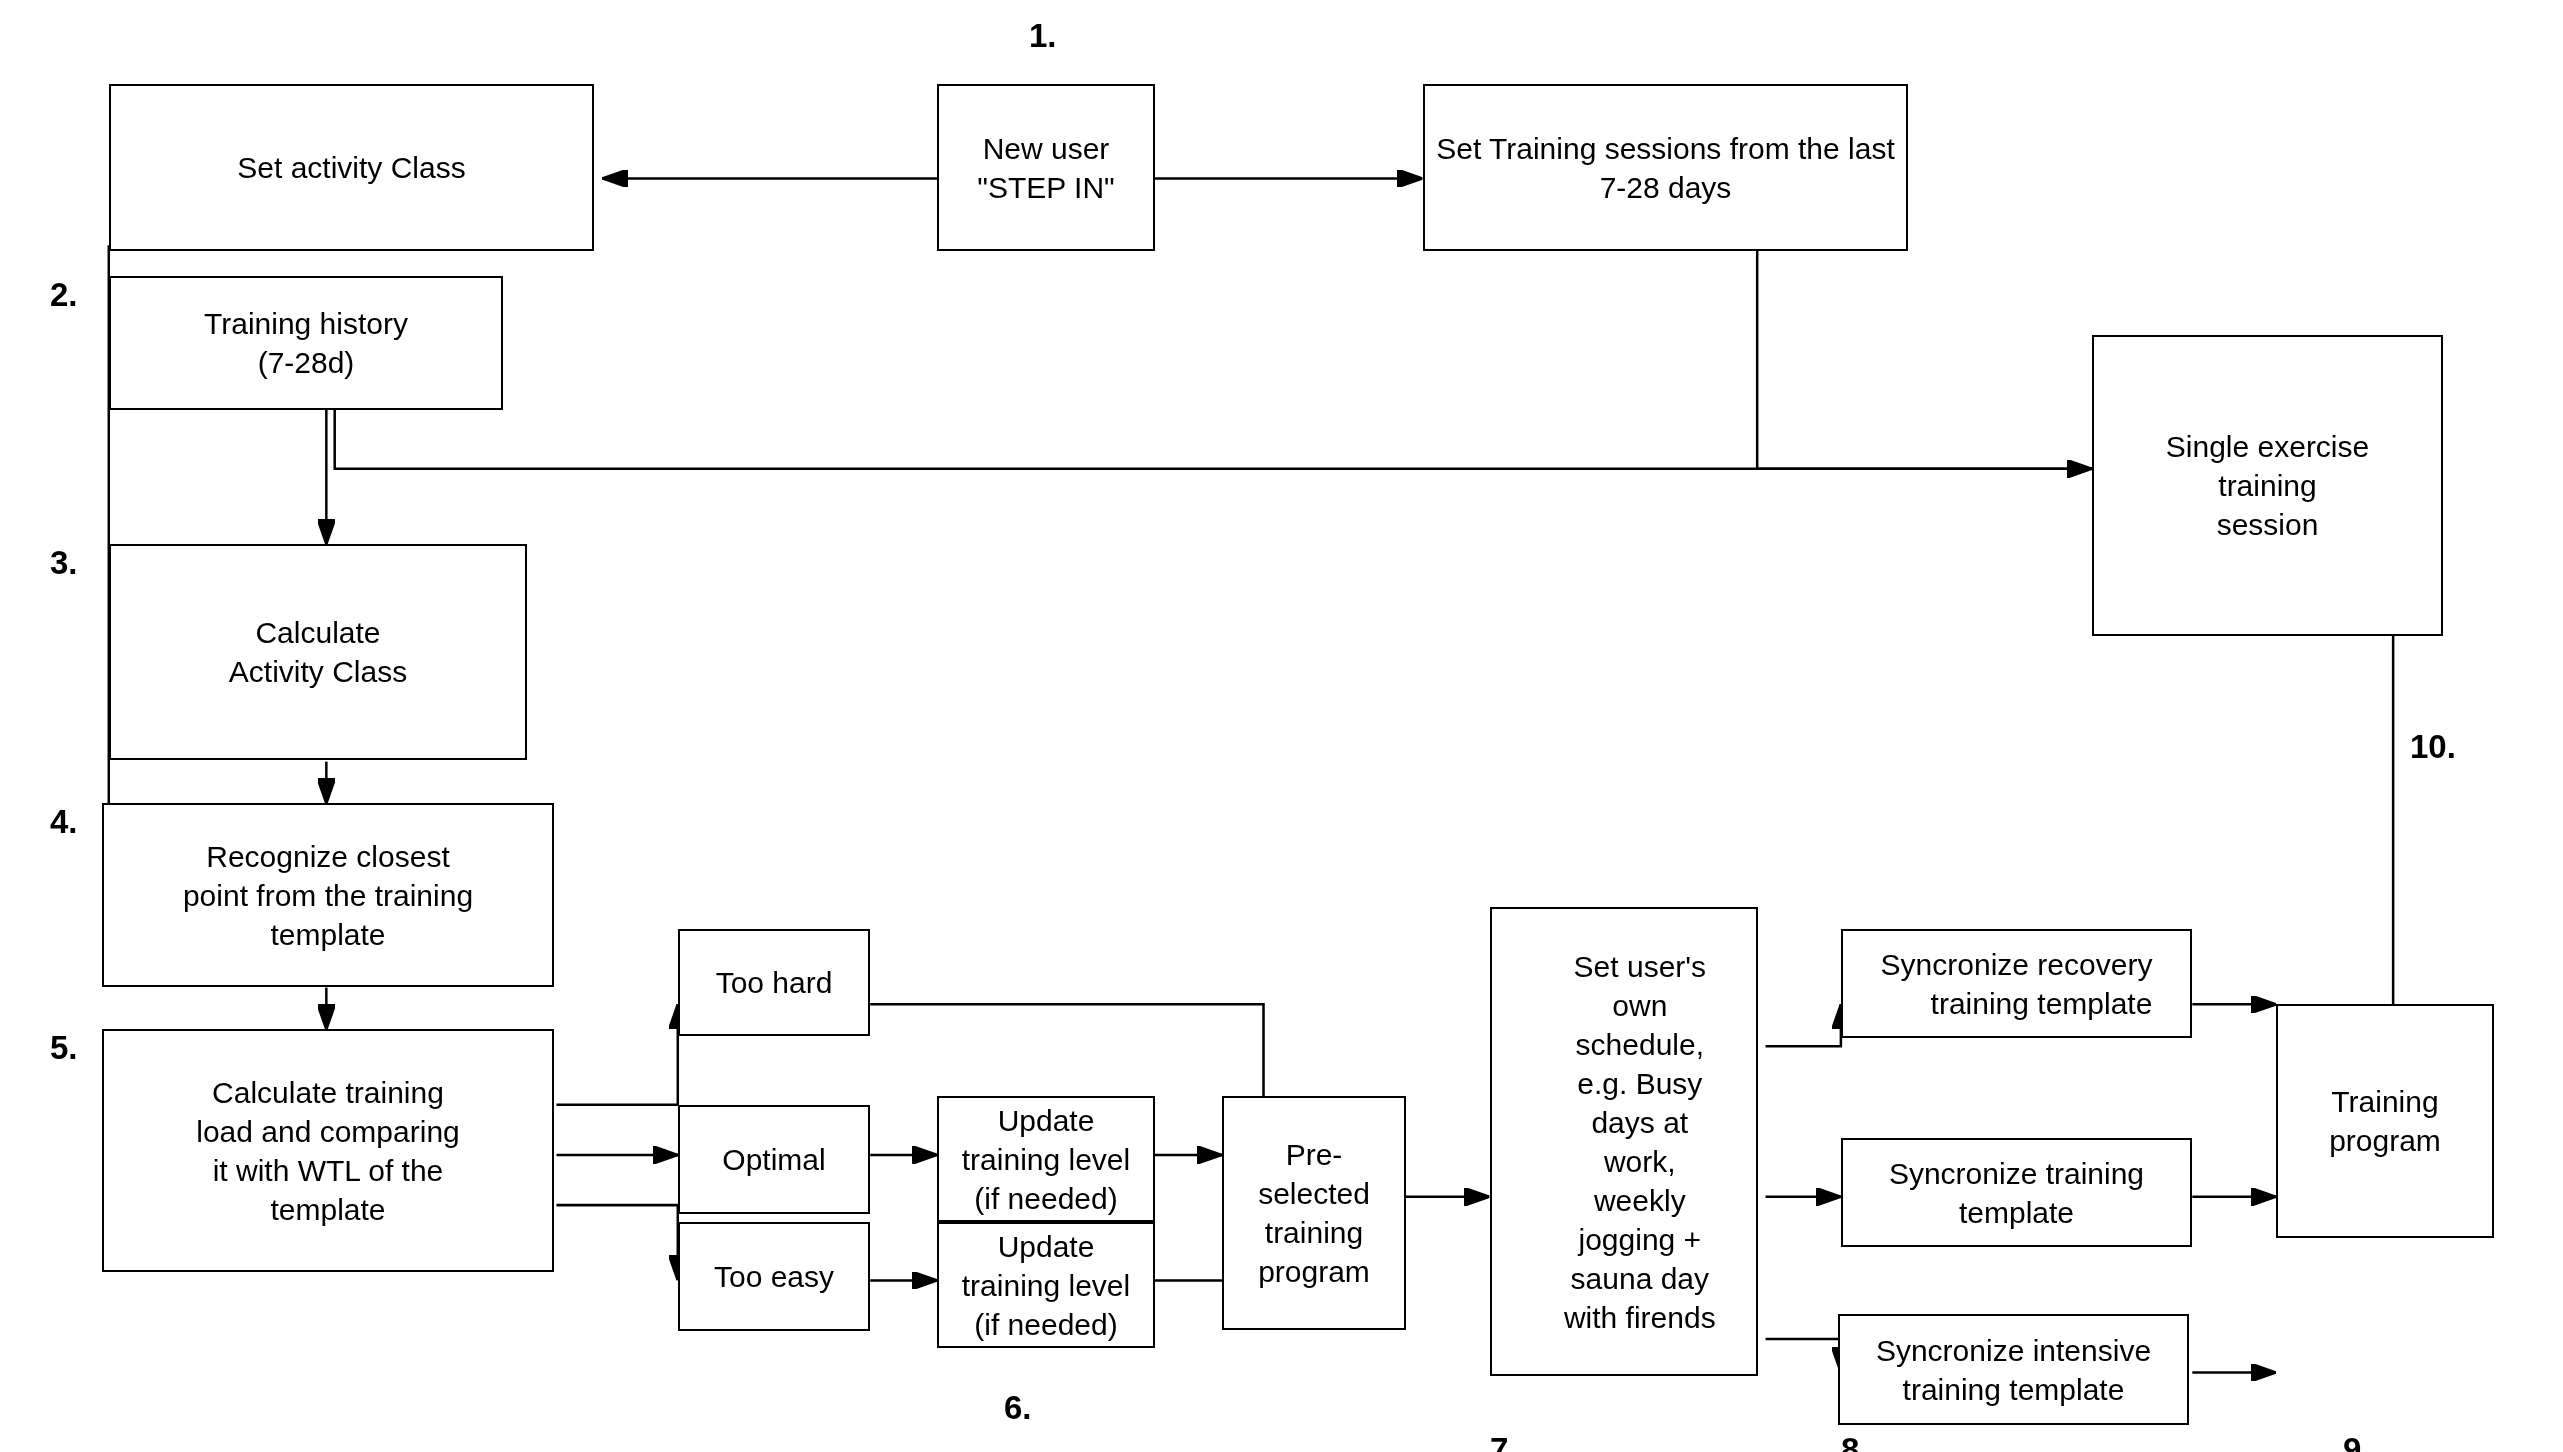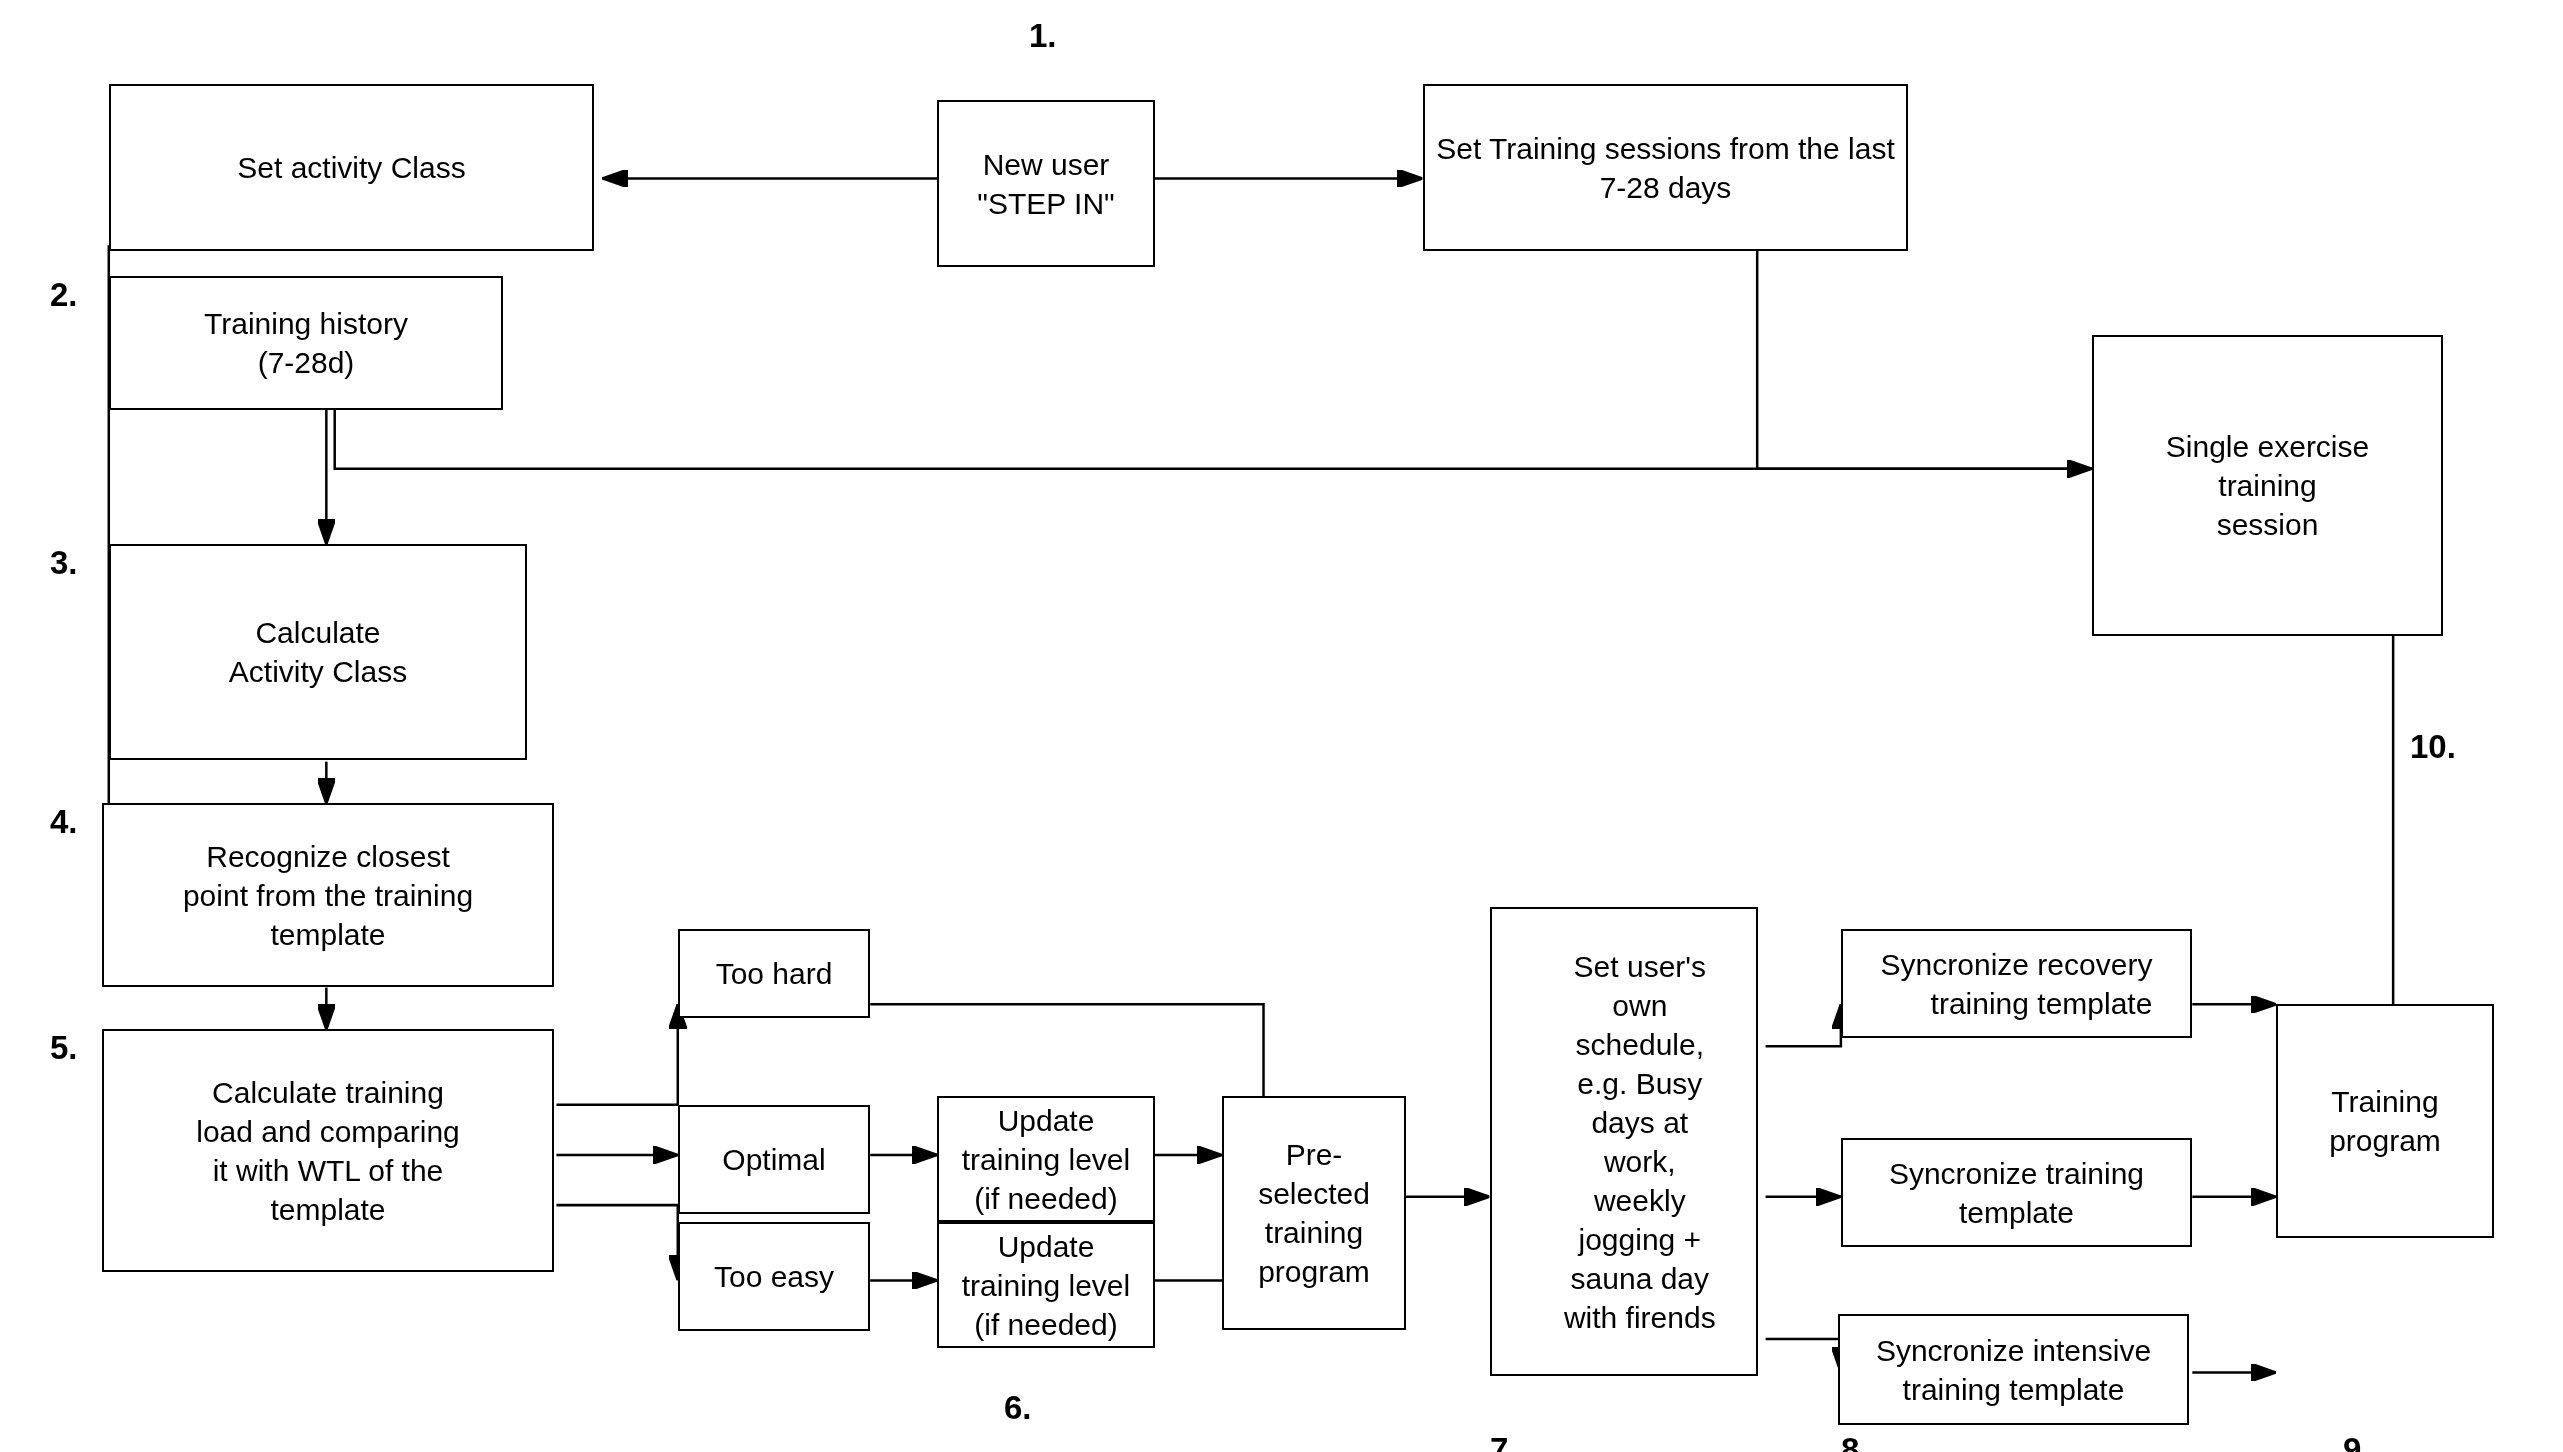--- a/index.html
+++ b/index.html
@@ -117,21 +117,21 @@
     <polyline points="2860,1230 2860,650 2720,650" marker-end="url(#arrowhead)"></polyline>
 
   </svg>
 
   <div class="label" style="left:1029px; top:16.7px;">1.</div>
 
   <div class="box" style="left:109px; top:84px; width:485px; height:167px;">
     <span>Set activity Class</span>
   </div>
 
-  <div class="box" style="left:937px; top:100px; width:218px; height:167px;">
+  <div class="box" style="left:937px; top:84px; width:218px; height:167px;">
     <span style="white-space:pre-line;">New user
 "STEP IN"</span>
   </div>
 
   <div class="box" style="left:1423px; top:84px; width:485px; height:167px;">
     <span>Set Training sessions from the
 last 7-28 days</span>
   </div>
 
   <div class="box" style="left:2092px; top:335px; width:351px; height:301px;">
@@ -164,21 +164,21 @@
 
   <div class="label" style="left:50px; top:1029px;">5.</div>
 
   <div class="box" style="left:102px; top:1029px; width:452px; height:243px;">
     <span style="white-space:pre-line;">Calculate training
 load and comparing
 it with WTL of the
 template</span>
   </div>
 
-  <div class="box" style="left:678px; top:929px; width:192px; height:89px;">
+  <div class="box" style="left:678px; top:929px; width:192px; height:107px;">
     <span>Too hard</span>
   </div>
 
   <div class="box" style="left:678px; top:1105px; width:192px; height:109px;">
     <span>Optimal</span>
   </div>
 
   <div class="box" style="left:678px; top:1222px; width:192px; height:109px;">
     <span>Too easy</span>
   </div>

